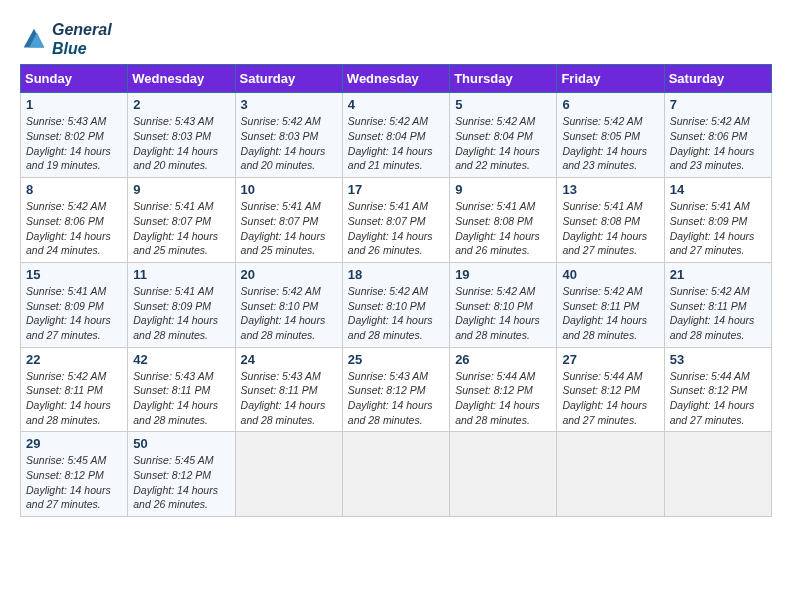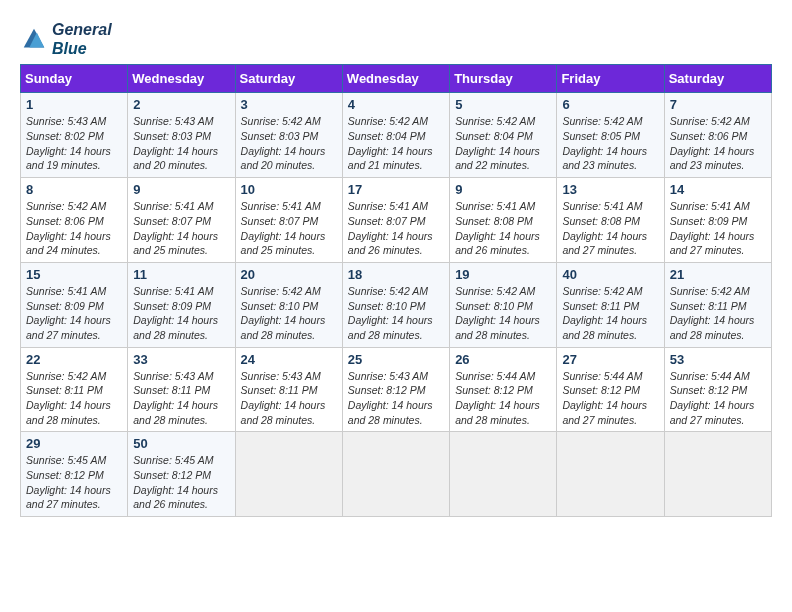--- a/index.html
+++ b/index.html
@@ -284,21 +284,21 @@
         </tr>
         <tr>
           <td>
             <span class="day-num">22</span>
             <div class="day-detail" style="white-space: pre-line;">Sunrise: 5:42 AM
 Sunset: 8:11 PM
 Daylight: 14 hours
 and 28 minutes.</div>
           </td>
           <td>
-            <span class="day-num">33</span>
+            <span class="day-num">42</span>
             <div class="day-detail" style="white-space: pre-line;">Sunrise: 5:43 AM
 Sunset: 8:11 PM
 Daylight: 14 hours
 and 28 minutes.</div>
           </td>
           <td>
             <span class="day-num">24</span>
             <div class="day-detail" style="white-space: pre-line;">Sunrise: 5:43 AM
 Sunset: 8:11 PM
 Daylight: 14 hours

